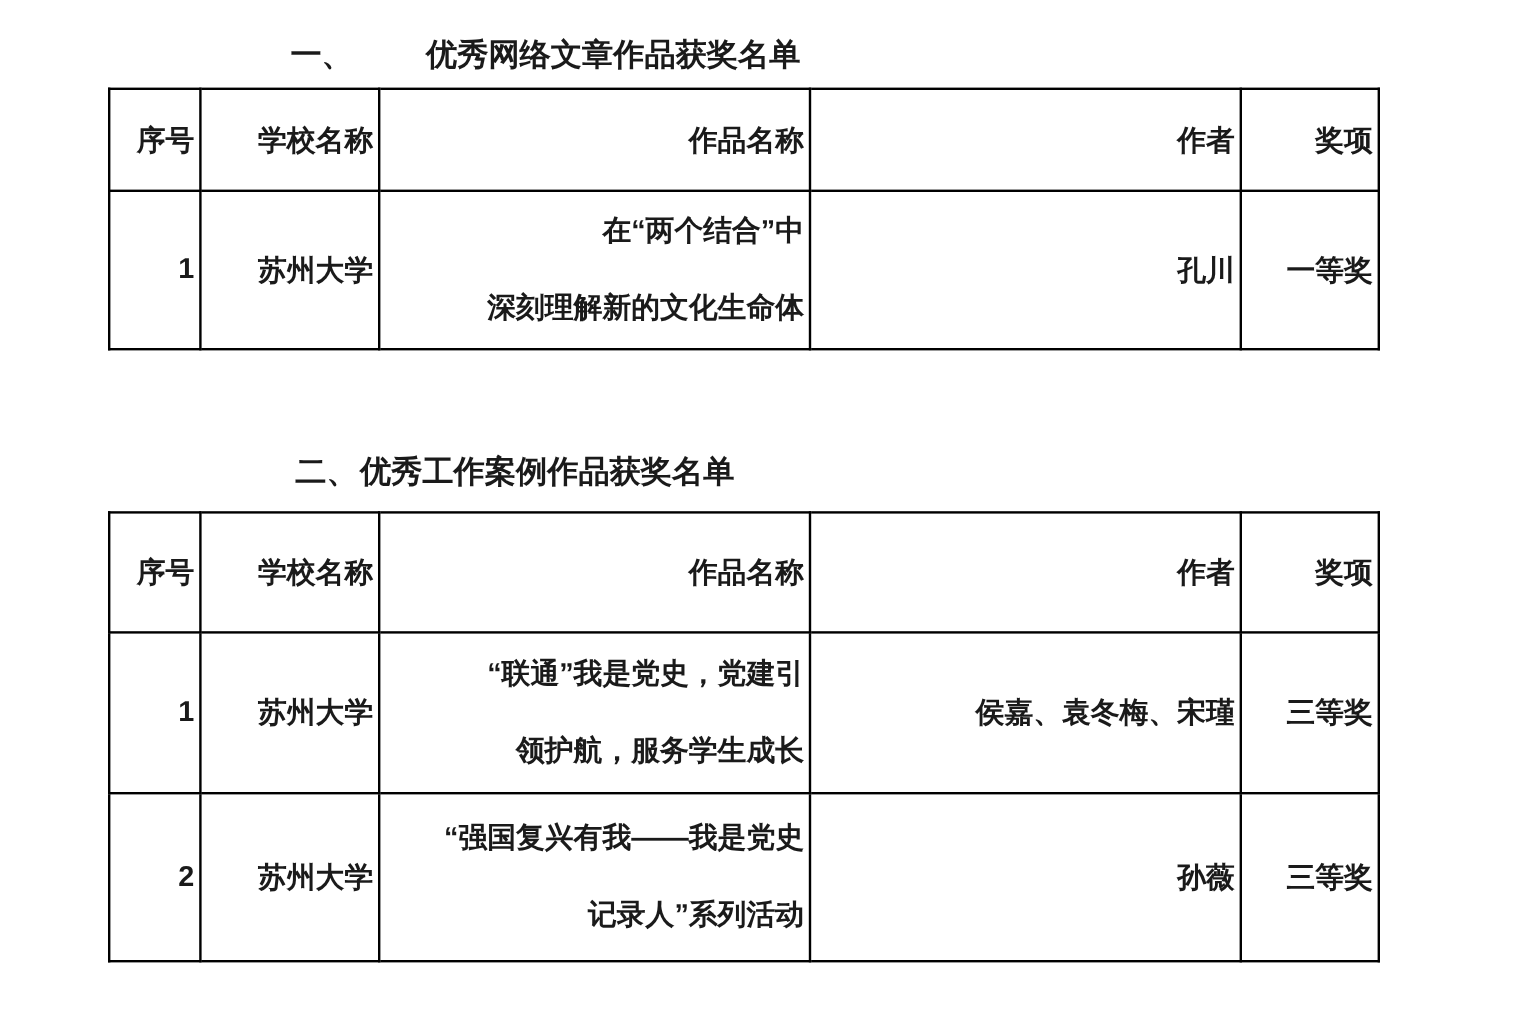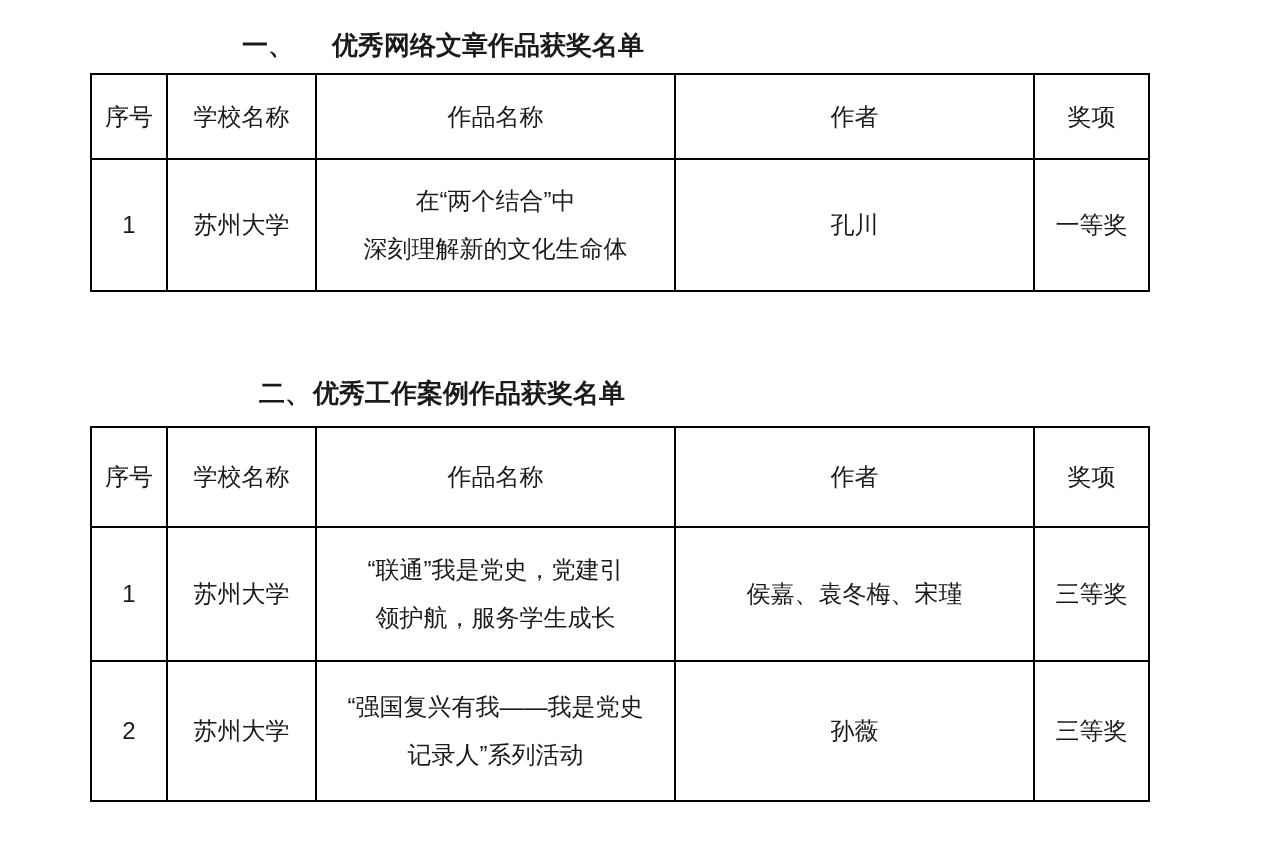--- a/index.html
+++ b/index.html
@@ -16,60 +16,60 @@
     color: #1a1a1a;
   }
   .doc-title {
     position: absolute;
     font-size: 26px;
     font-weight: bold;
     white-space: nowrap;
     color: #1a1a1a;
   }
   #title-1 { left: 242px; top: 28px; }
-  #title-1 .title-text { margin-left: 38px; }
-  #title-2 { left: 259px; top: 376px; }
+  #title-1 .title-text { margin-left: 61px; }
+  #title-2 { left: 246px; top: 376px; }
   #title-2 .title-text { margin-left: 2px; }
 
   table.awards {
     position: absolute;
     left: 90px;
     border-collapse: collapse;
     table-layout: fixed;
     background: #ffffff;
   }
   #table-1 { top: 73px; }
   #table-2 { top: 426px; }
 
   table.awards th,
   table.awards td {
     border: 2px solid #000000;
-    text-align: center;
+    text-align: right;
     vertical-align: middle;
     font-size: 24px;
-    font-weight: normal;
+    font-weight: bold;
     padding: 0 4px;
     color: #1a1a1a;
     overflow: hidden;
   }
   .col-no     { width: 76px;  }
   .col-school { width: 149px; }
   .col-work   { width: 359px; }
   .col-author { width: 359px; }
   .col-award  { width: 115px; }
 
   #table-1 tr.header-row { height: 85px;  }
   #table-1 tr.data-row-1 { height: 132px; }
   #table-2 tr.header-row { height: 100px; }
   #table-2 tr.data-row-1 { height: 134px; }
   #table-2 tr.data-row-2 { height: 140px; }
 
   td.cell-work {
     white-space: pre-line;
-    line-height: 48px;
+    line-height: 64px;
   }
 </style>
 </head>
 <body>
 
 <div class="doc-title" id="title-1">
   <span>一、</span><span class="title-text">优秀网络文章作品获奖名单</span>
 </div>
 
 <table class="awards" id="table-1">

